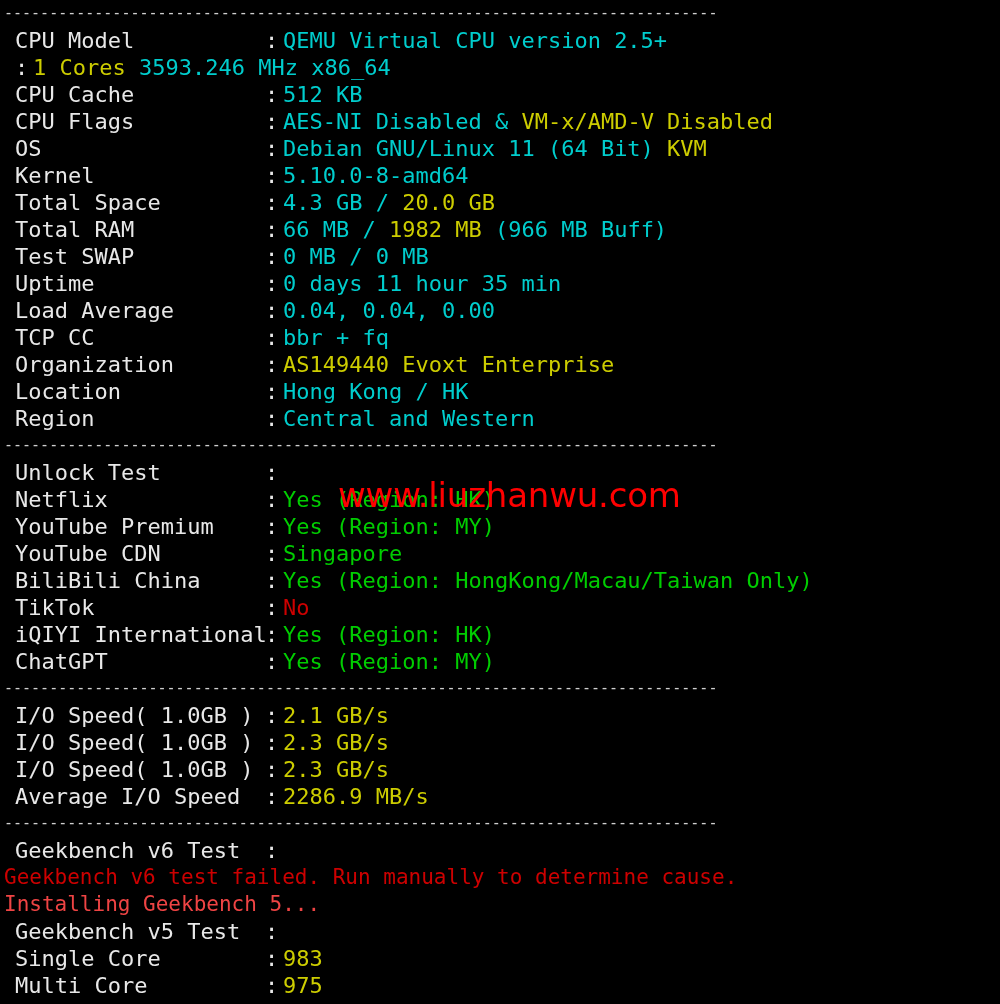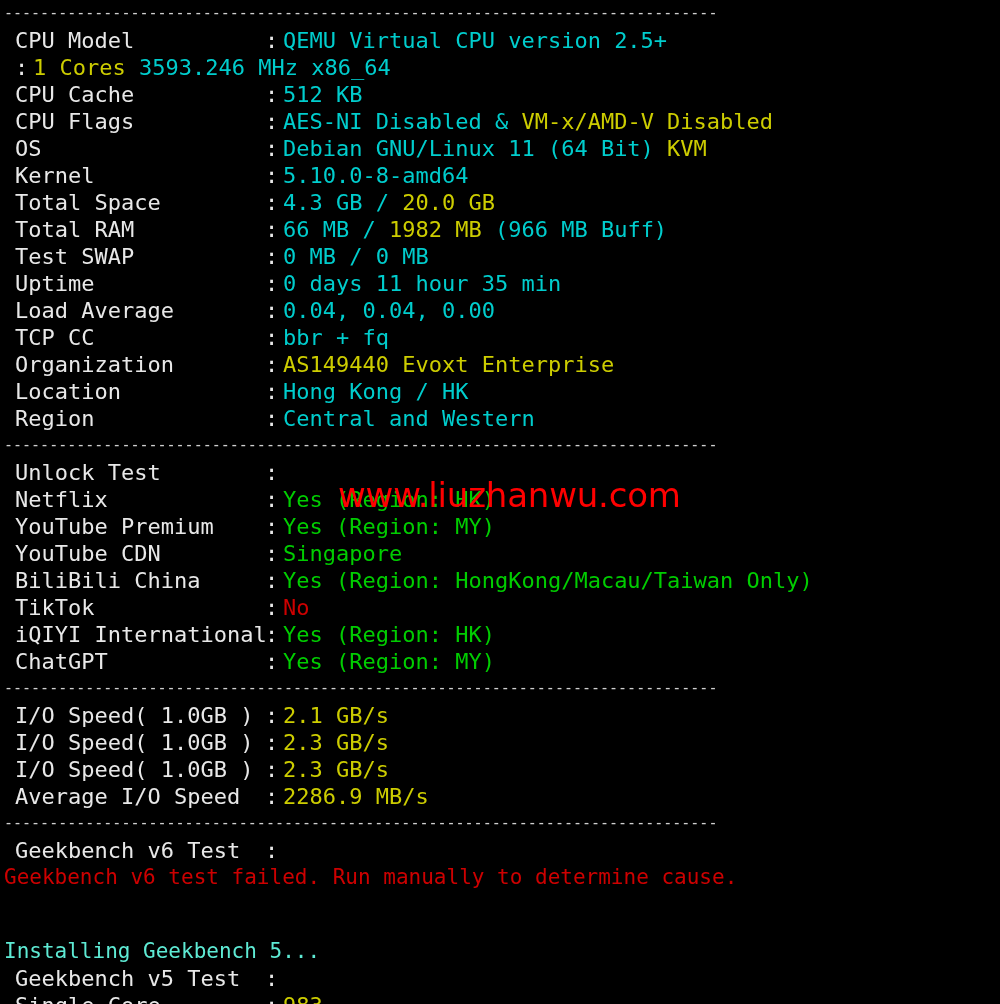--- a/index.html
+++ b/index.html
@@ -76,21 +76,21 @@
     white-space: pre;
     padding-left: 4px;
     box-sizing: border-box;
     color: #e8e8e8;
   }
 
   .c-cyan   { color: #00cdcd; }
   .c-yellow { color: #cdcd00; }
   .c-green  { color: #00cd00; }
   .c-red    { color: #cd0000; }
-  .c-white  { color: #5eead4; margin-top: 47px; }
+  .c-white  { color: #ef4444; }
 
   
   #watermark {
     position: absolute;
     left: 338px;
     top: 474px;
     font-family: "DejaVu Sans", "Liberation Sans", sans-serif;
     font-size: 34px;
     line-height: 42px;
     color: #ff0000;

